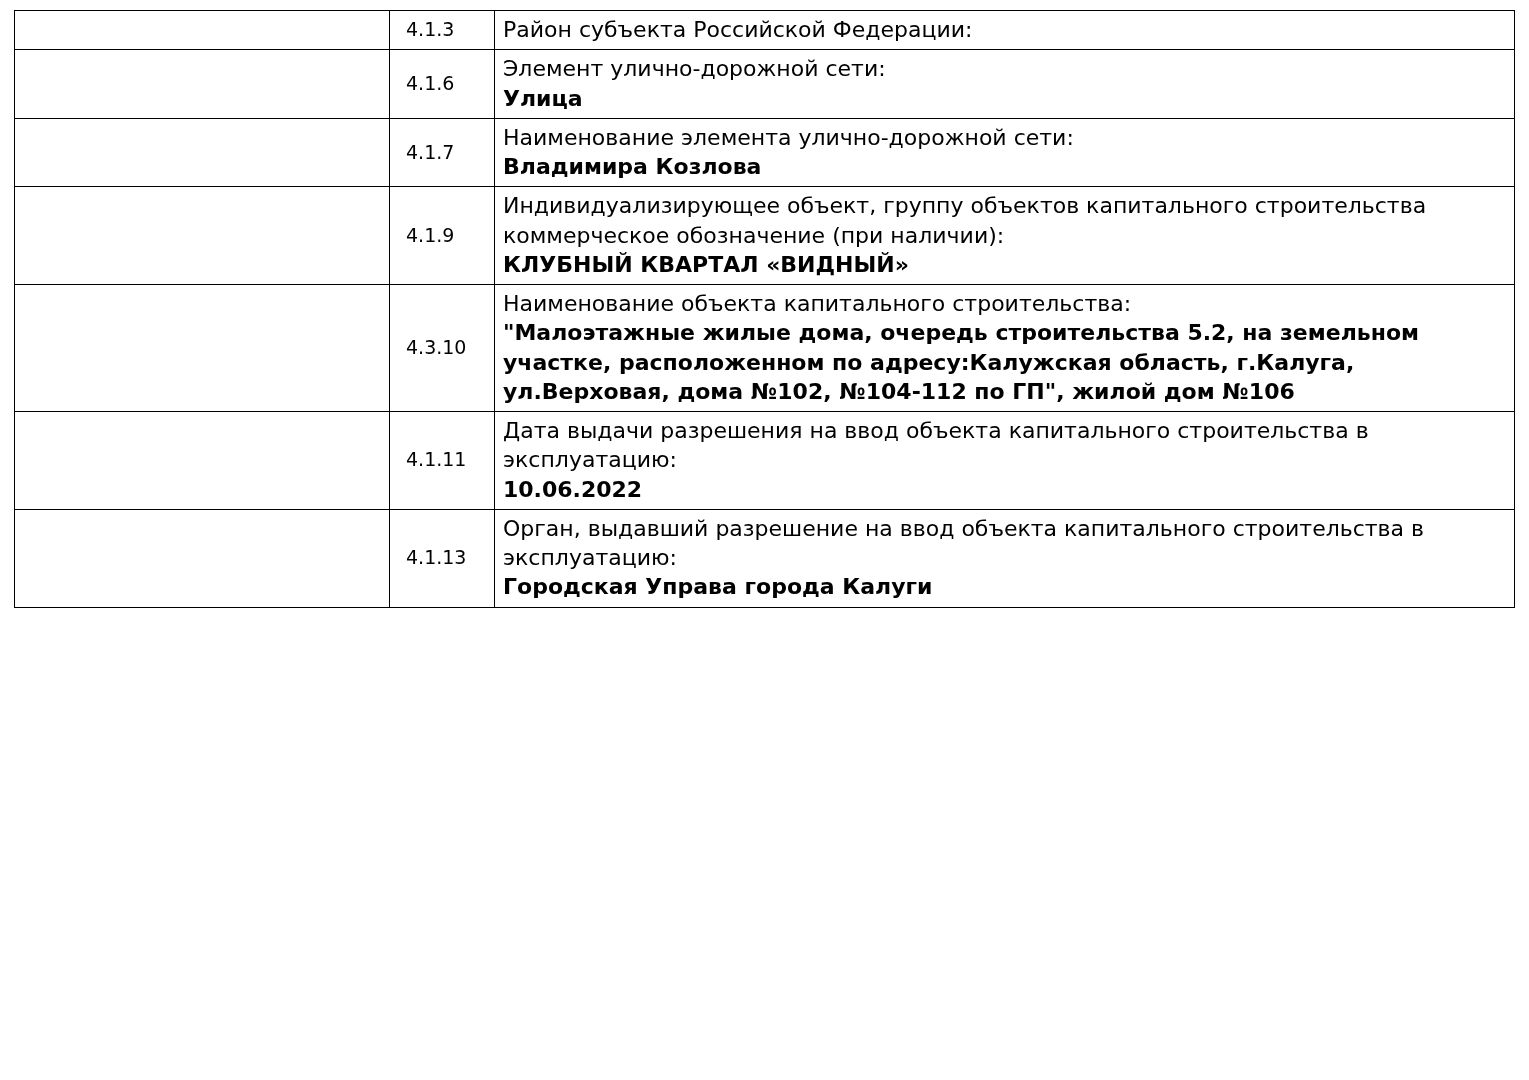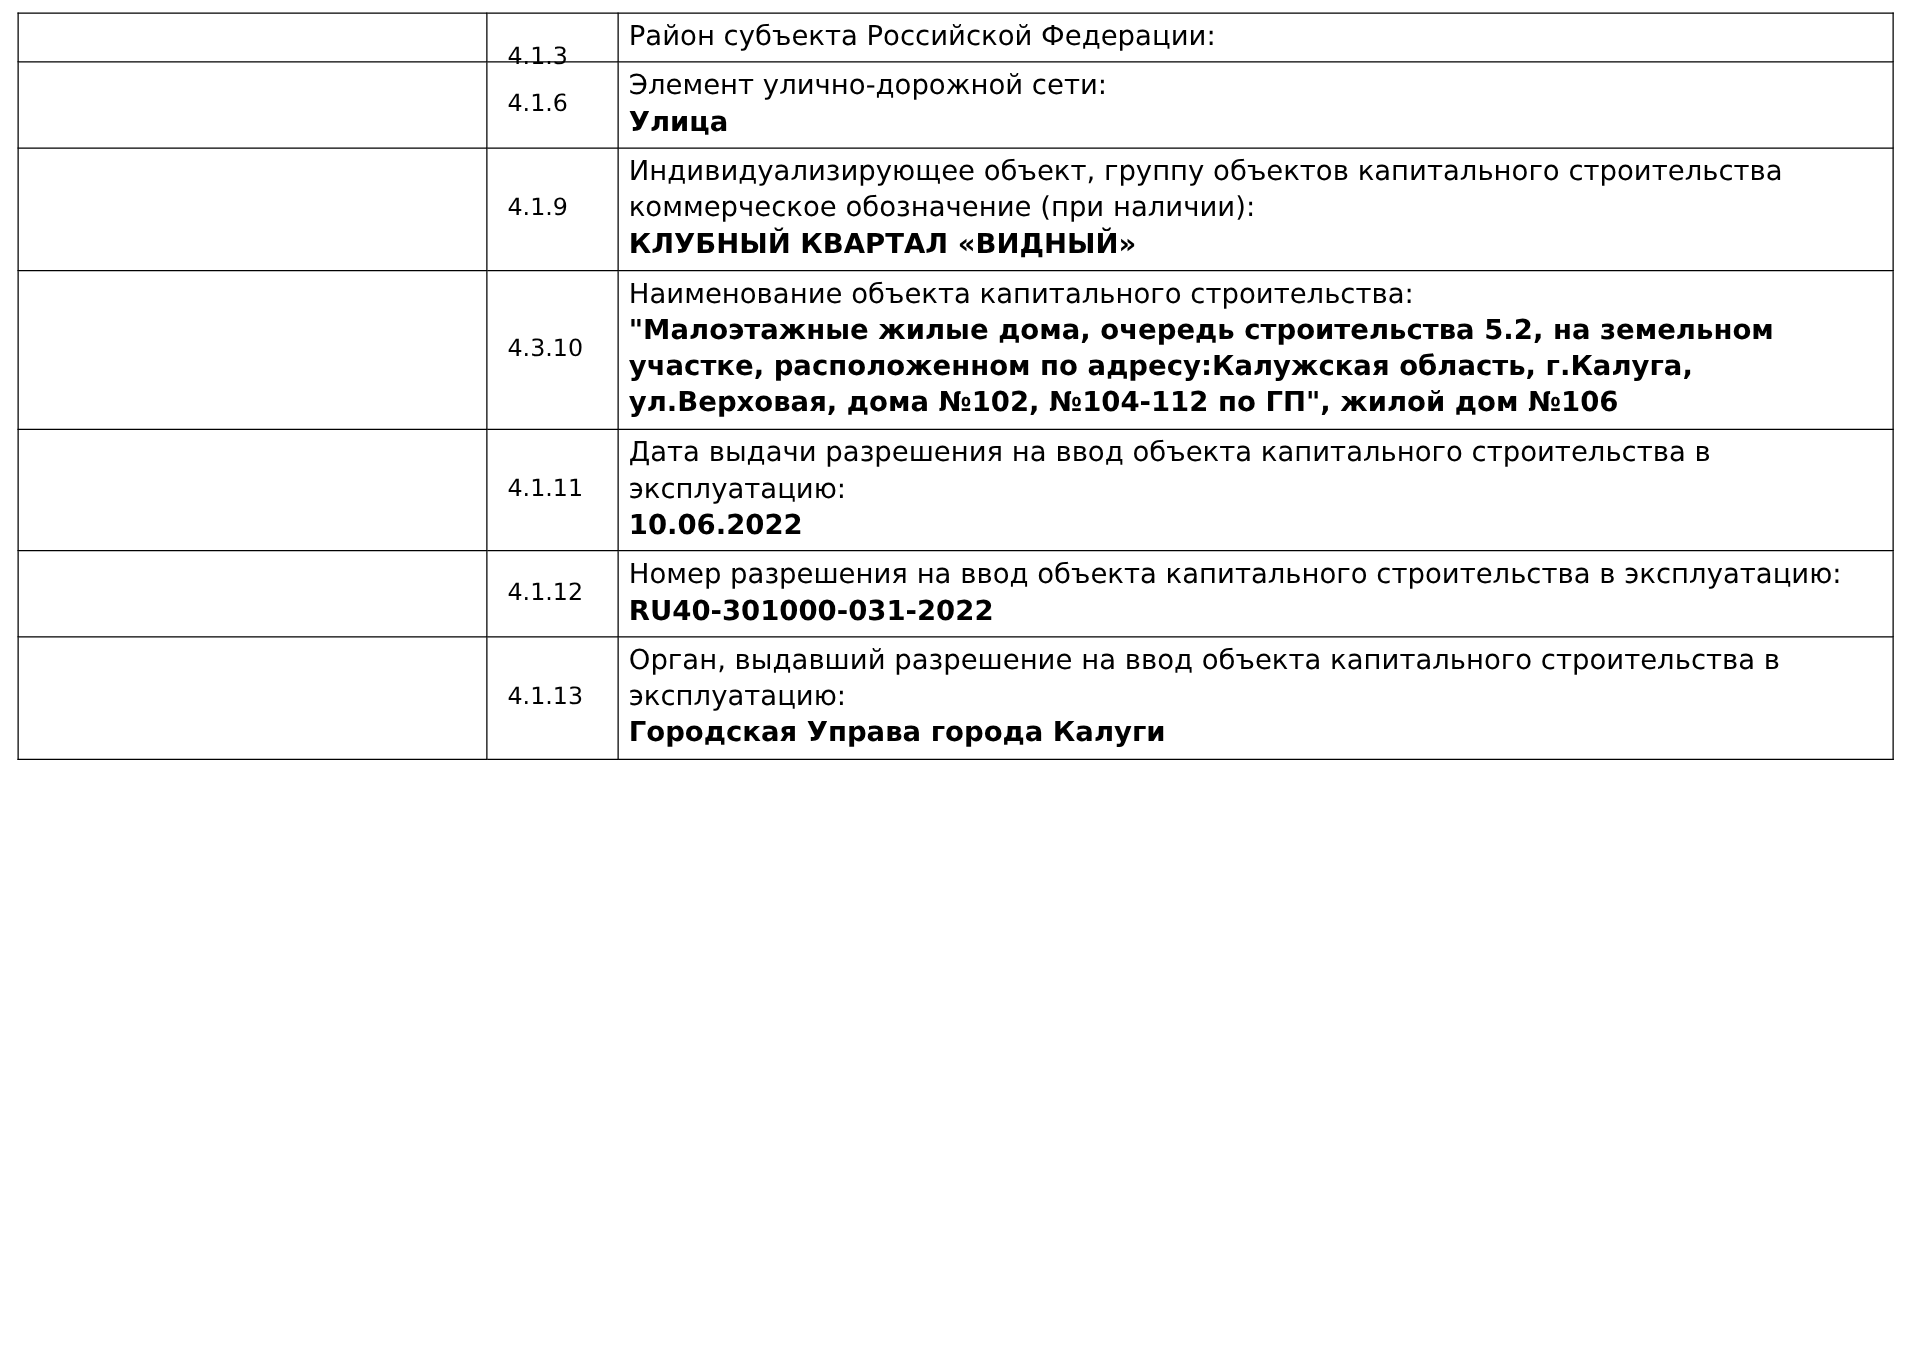--- a/index.html
+++ b/index.html
@@ -59,21 +59,21 @@
     font-weight: normal;
   }
   td.numcell { position: relative; }
   td.numcell .cell-num {
     position: absolute;
     top: 50%;
     transform: translateY(-50%);
     left: 8px;
   }
   tr.row-first td.numcell .cell-num {
-    top: 22px;
+    top: 6px;
     transform: none;
   }
   .empty-cell { height: 100%; }
 </style>
 </head>
 <body>
 
 <div class="page">
   <table class="doc-table">
     <colgroup>
@@ -103,20 +103,32 @@
           <div class="cell-num">4.1.6</div>
         </td>
         <td>
           <div class="cell-text">
             <span class="label">Элемент улично-дорожной сети:</span>
             <span class="value">Улица</span>
           </div>
         </td>
       </tr>
 
+      <tr>
+        <td class="empty-cell"></td>
+        <td class="numcell">
+          <div class="cell-num">4.1.7</div>
+        </td>
+        <td>
+          <div class="cell-text">
+            <span class="label">Наименование элемента улично-дорожной сети:</span>
+            <span class="value">Владимира Козлова</span>
+          </div>
+        </td>
+      </tr>
 
 
       <tr>
         <td class="empty-cell"></td>
         <td class="numcell">
           <div class="cell-num">4.1.9</div>
         </td>
         <td>
           <div class="cell-text">
             <span class="label">Индивидуализирующее объект, группу объектов капитального строительства коммерческое обозначение (при наличии):</span>
@@ -144,32 +156,20 @@
           <div class="cell-num">4.1.11</div>
         </td>
         <td>
           <div class="cell-text">
             <span class="label">Дата выдачи разрешения на ввод объекта капитального строительства в эксплуатацию:</span>
             <span class="value">10.06.2022</span>
           </div>
         </td>
       </tr>
 
-      <tr>
-        <td class="empty-cell"></td>
-        <td class="numcell">
-          <div class="cell-num">4.1.12</div>
-        </td>
-        <td>
-          <div class="cell-text">
-            <span class="label">Номер разрешения на ввод объекта капитального строительства в эксплуатацию:</span>
-            <span class="value">RU40-301000-031-2022</span>
-          </div>
-        </td>
-      </tr>
 
       <tr>
         <td class="empty-cell"></td>
         <td class="numcell">
           <div class="cell-num">4.1.13</div>
         </td>
         <td>
           <div class="cell-text">
             <span class="label">Орган, выдавший разрешение на ввод объекта капитального строительства в эксплуатацию:</span>
             <span class="value">Городская Управа города Калуги</span>

